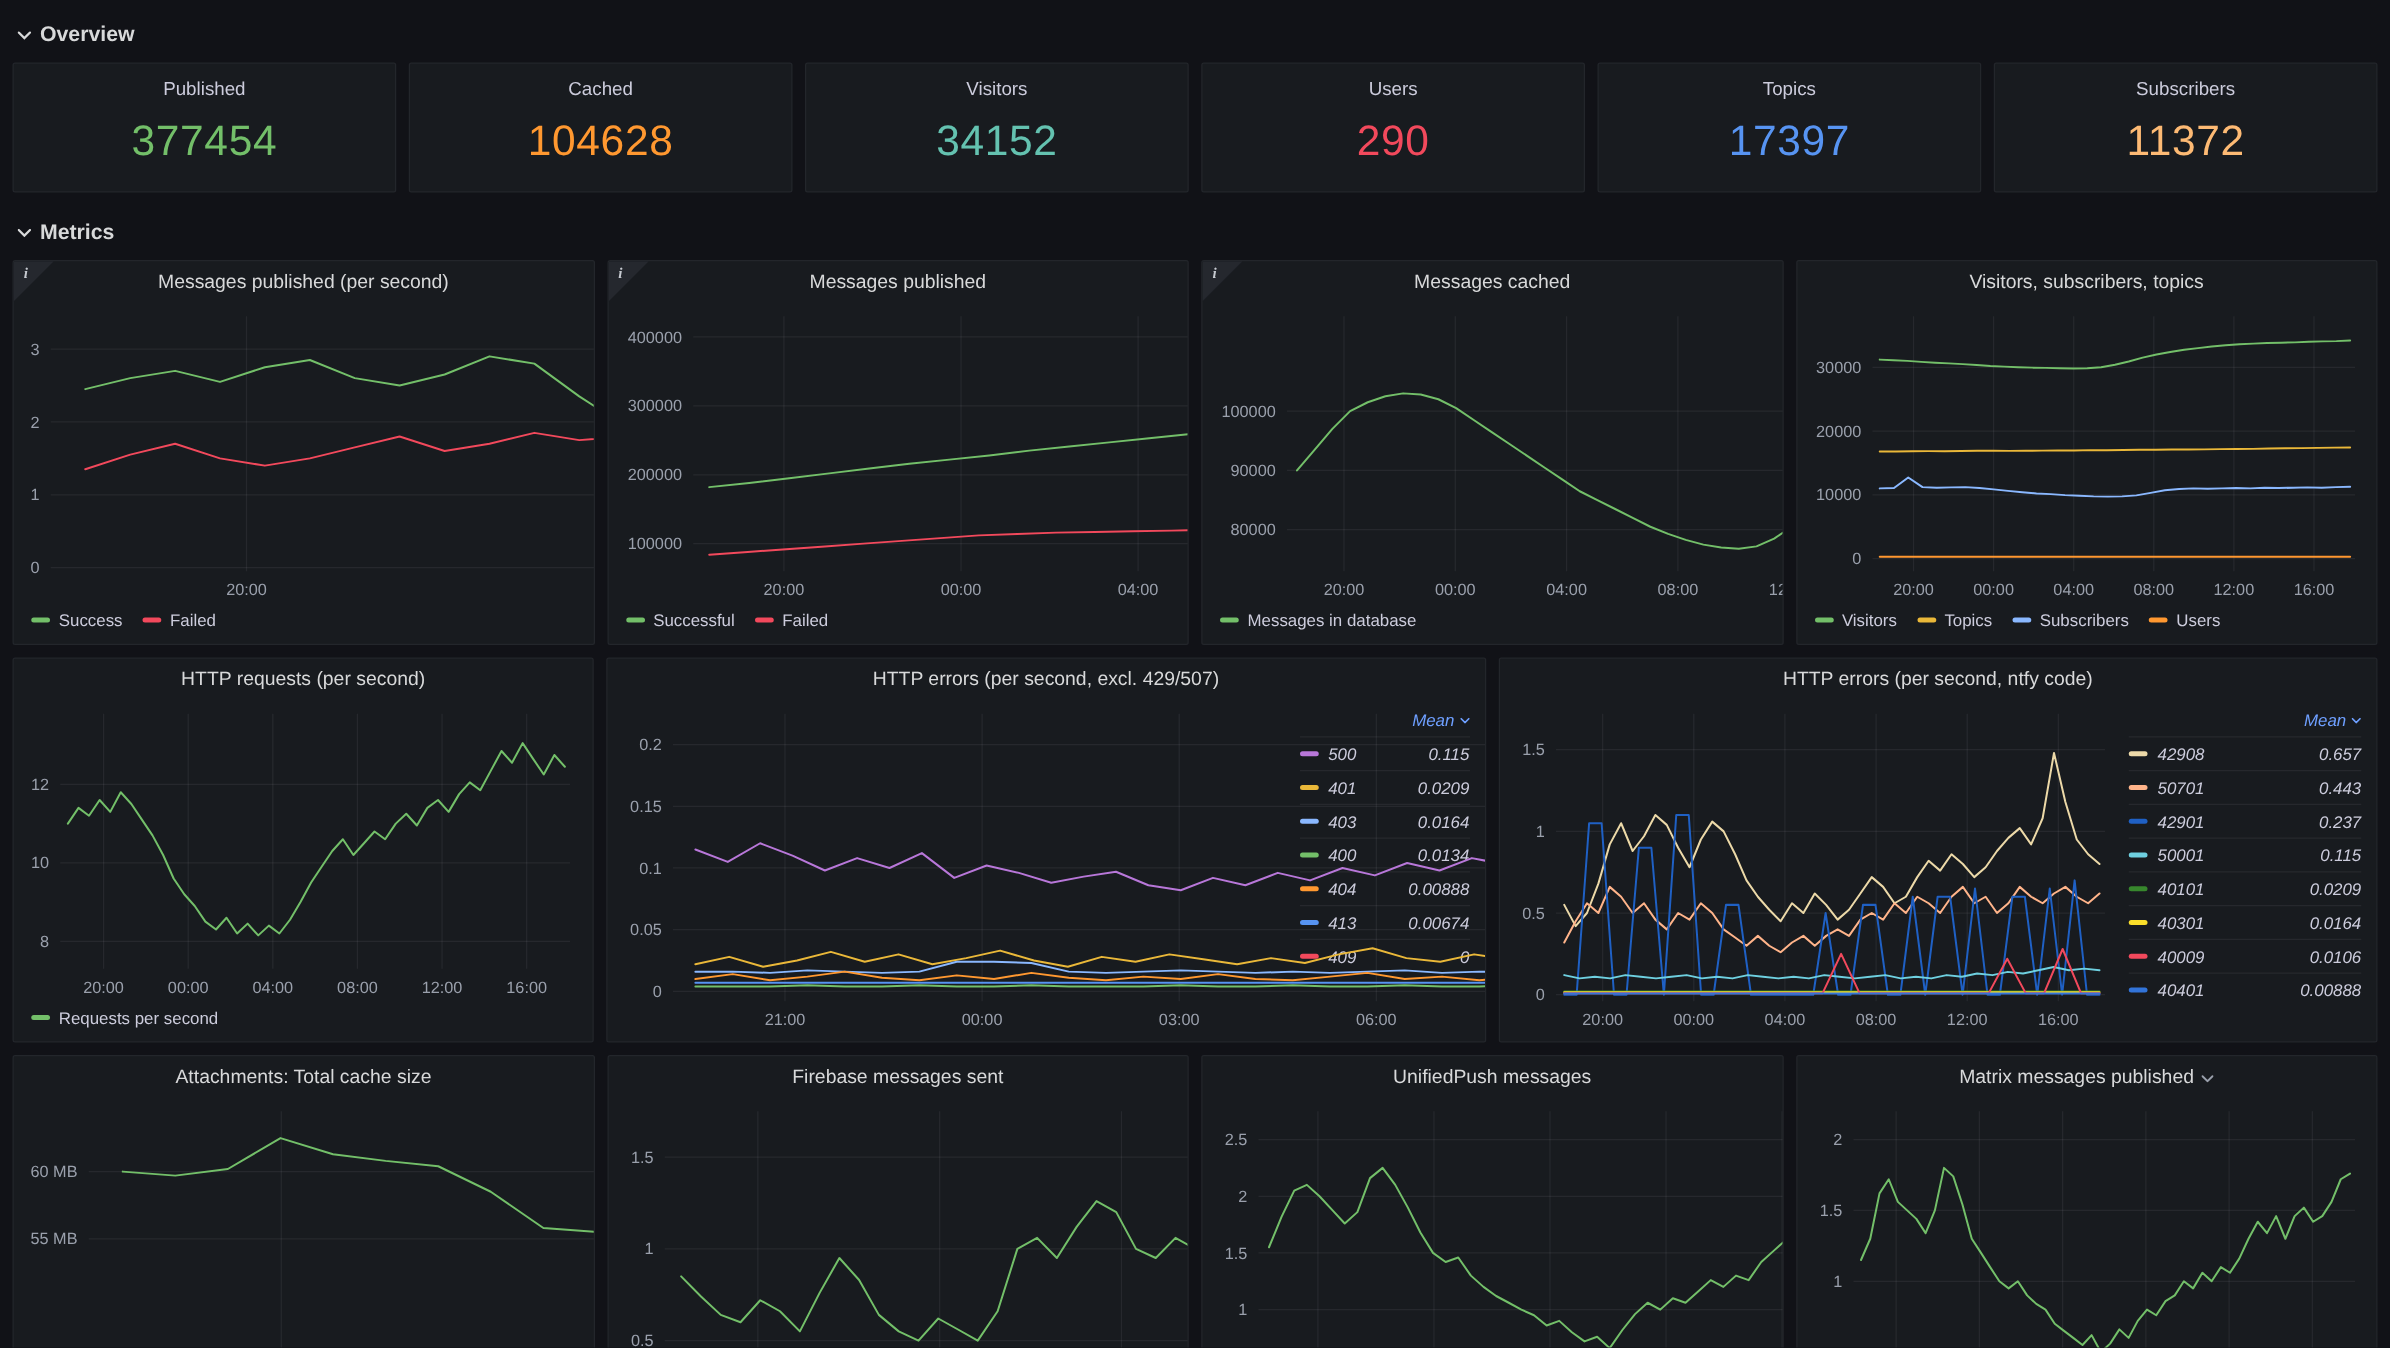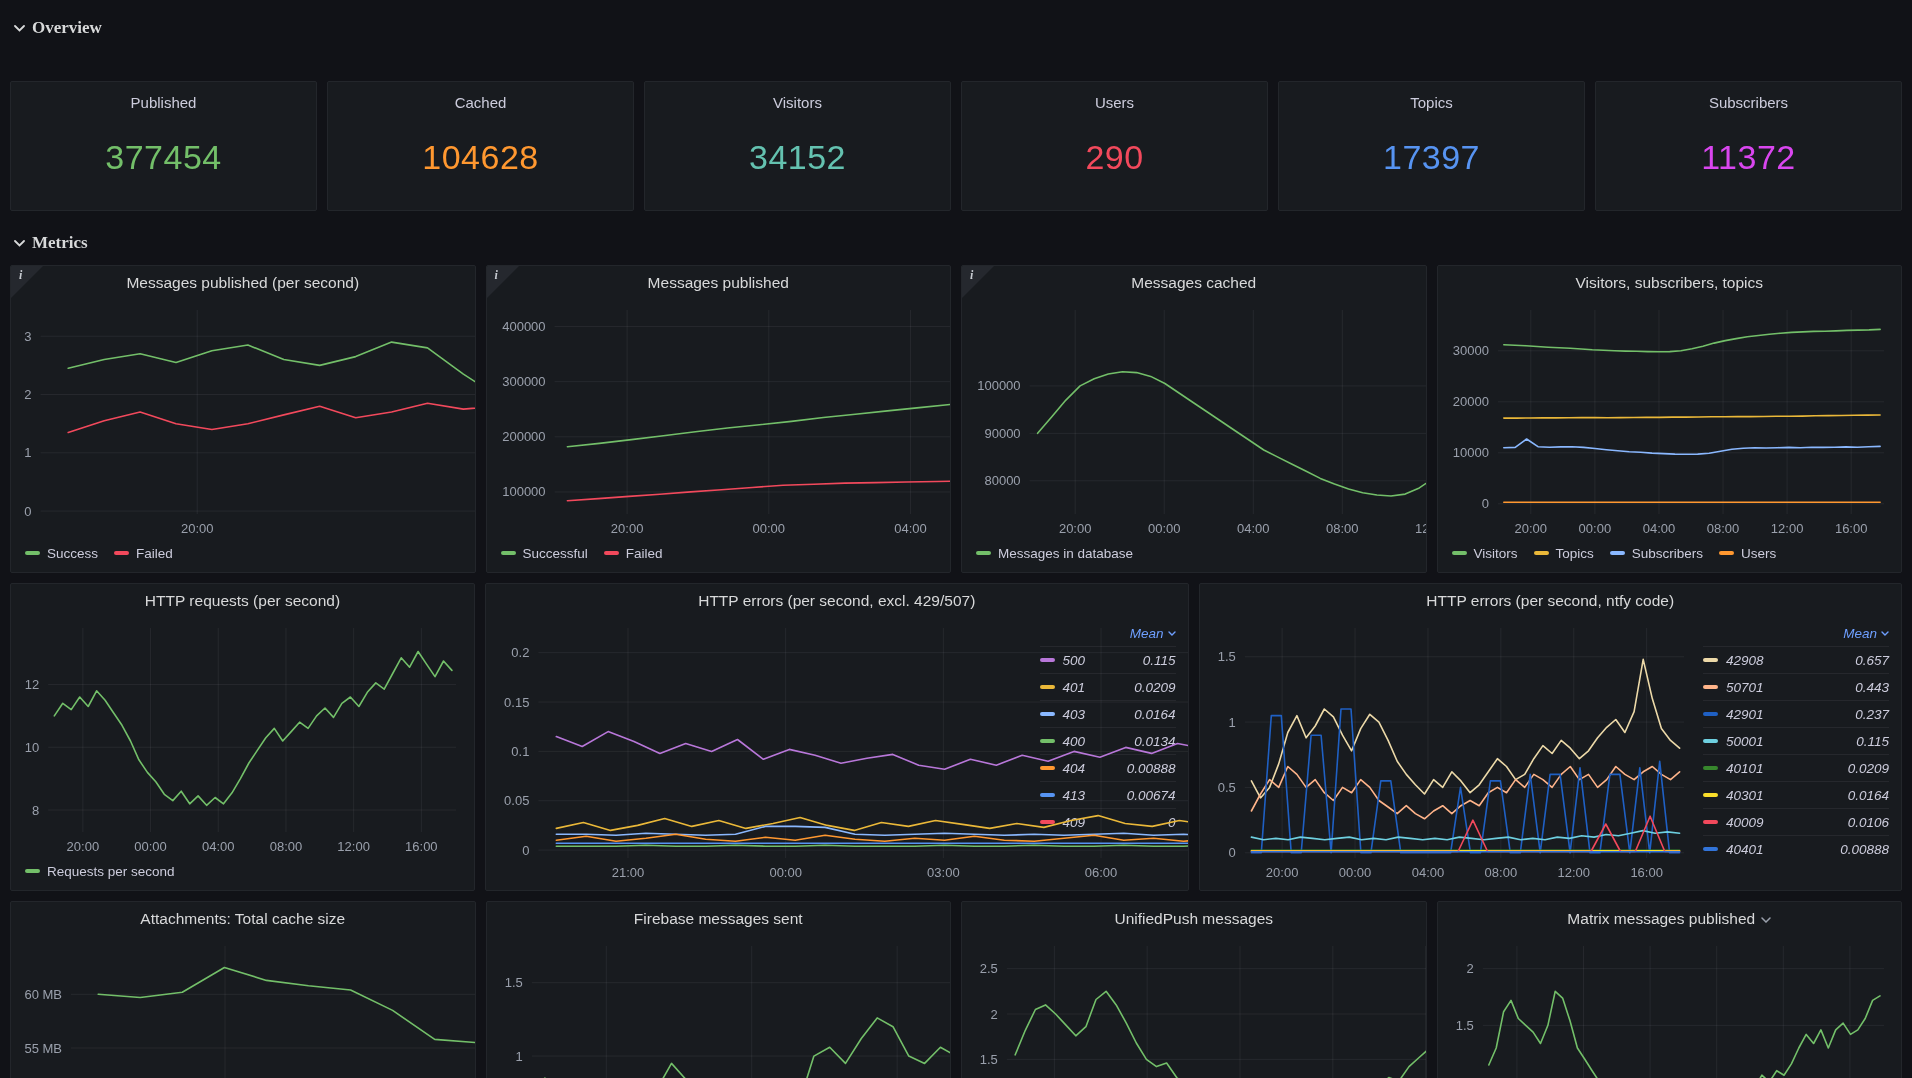--- a/index.html
+++ b/index.html
@@ -1,24 +1,24 @@
 <!DOCTYPE html>
 <html><head>
 <meta charset="utf-8">
 <style>
   * { margin:0; padding:0; box-sizing:border-box; }
   html,body { width:1912px; height:1078px; overflow:hidden; background:#111217;
     font-family:"Liberation Sans", sans-serif; }
   body { padding:6px 10px 0 10px; }
   .section-head { height:44px; display:flex; align-items:center; gap:7px; padding-left:4px;
-    color:#D8D9DA; font-size:17px; font-weight:700; cursor:pointer;font-family:Liberation Serif, serif; }
+    color:#D8D9DA; font-size:17px; font-weight:700; cursor:pointer; }
   .section-head .chev { width:11px; height:7px; }
   .row { display:flex; gap:10px; margin-bottom:10px; }
-  .stat-panel { flex:1 1 0; height:130px; background:#181B1F; border:1px solid #23262B;
-    border-radius:2px; display:flex; flex-direction:column; align-items:center;margin-top:31px; }
+  .stat-panel { flex:1 1 0; height:104px; background:#181B1F; border:1px solid #23262B;
+    border-radius:2px; display:flex; flex-direction:column; align-items:center; }
   .stat-title { margin-top:12px; font-size:15px; color:#CCCCDC; }
   .stat-value { flex:1; display:flex; align-items:center; font-size:34px; font-weight:500;
     letter-spacing:.5px; margin-top:-6px; }
   .chart-row { height:308px; }
   .panel { position:relative; background:#181B1F; border:1px solid #23262B; border-radius:2px;
     height:308px; overflow:hidden; flex:1 1 0; }
   .panel.fixed465 { flex:0 0 465px; }
   .panel-title { position:absolute; top:0; left:0; right:0; height:34px; display:flex;
     align-items:center; justify-content:center; gap:6px; color:#D8D9DA; font-size:15.5px;
     font-weight:500; cursor:pointer; z-index:3; }
@@ -70,21 +70,21 @@
     <div class="stat-panel">
       <div class="stat-title">Users</div>
       <div class="stat-value" style="color: rgb(242, 73, 92);">290</div>
     </div>
     <div class="stat-panel">
       <div class="stat-title">Topics</div>
       <div class="stat-value" style="color: rgb(87, 148, 242);">17397</div>
     </div>
     <div class="stat-panel">
       <div class="stat-title">Subscribers</div>
-      <div class="stat-value" style="color: #d946ef;">11372</div>
+      <div class="stat-value" style="color: #fdba74;">11372</div>
     </div>
   </div>
 
 <div class="section-head">
   <svg class="chev" viewBox="0 0 11 7">
       <polyline points="1,1 5.5,5.5 10,1" fill="none" stroke="#D8D9DA" stroke-width="1.8" stroke-linecap="round"></polyline>
     </svg>
   <span>Metrics</span>
 </div>
 

